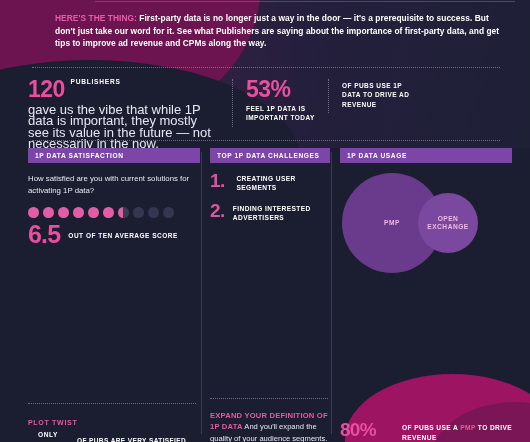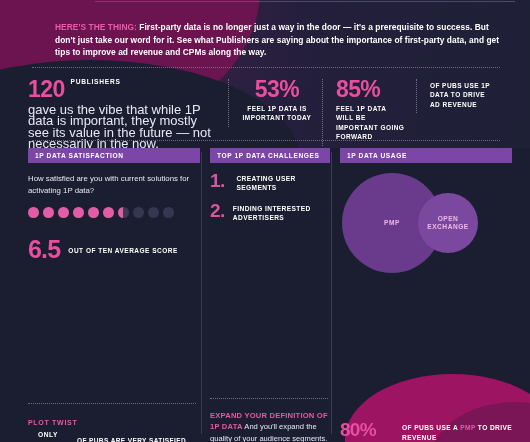--- a/index.html
+++ b/index.html
@@ -53,39 +53,39 @@
     position: absolute; right: -70px; bottom: -80px;
     width: 170px; height: 120px;
     background: #7b1656;
     border-radius: 100% 100% 0 0 / 100% 100% 0 0;
   }
 
   
   .intro {
     position: absolute; left: 55px; top: 12px; width: 455px;
     font-size: 8.4px; line-height: 12.6px; font-weight: bold;
-    color: #ffffff; letter-spacing: .05px; margin-top: 9px;
+    color: #ffffff; letter-spacing: .05px;
   }
   .intro .lead { color: #ec5ba8; }
 
   .dots-rule {
     position: absolute; height: 1px;
     border-top: 1px dotted #8f7f9e;
     opacity: .75;
   }
   .rule-top { left: 32px; top: 67px; width: 468px; }
 
   
   .stats {
     position: absolute; left: 28px; top: 78px; width: 478px; height: 58px;
     display: flex; align-items: flex-start;
   }
   .stat { position: relative; padding-right: 10px; }
   .stat.s0 { width: 204px; }
-  .stat.s1 { width: 96px; padding-left: 14px; text-align: center; }
+  .stat.s1 { width: 96px; padding-left: 14px; }
   .stat.s2 { width: 96px; padding-left: 14px; }
   .stat.s3 { width: 92px; padding-left: 14px; }
   .vsep {
     position: absolute; left: 0; top: 1px; bottom: -4px; width: 1px;
     border-left: 1px dotted #8f7f9e; opacity: .8;
   }
   .bignum {
     font-size: 23px; font-weight: bold; color: #e84f9e;
     letter-spacing: -.6px; line-height: 23px; display: inline-block;
   }
@@ -132,21 +132,21 @@
   
   .q {
     margin-top: 10px; font-size: 7.8px; line-height: 11.6px; color: #e7e8f2;
   }
   .dotscale { margin-top: 11px; display: flex; gap: 4.5px; align-items: center; }
   .dot { width: 10.5px; height: 10.5px; border-radius: 50%; background: #e25da6; }
   .dot.half {
     background: linear-gradient(90deg,#e25da6 0 50%, #3a3c52 50% 100%);
   }
   .dot.off { background: #353750; }
-  .score-row { margin-top: 19px; display: flex; align-items: center; gap: 8px; }
+  .score-row { margin-top: 4px; display: flex; align-items: center; gap: 8px; }
   .score {
     font-size: 25px; font-weight: bold; color: #e84f9e;
     letter-spacing: -.8px; line-height: 25px;
   }
   .score-cap {
     font-size: 6.5px; font-weight: bold; color: #ffffff;
     line-height: 9.2px; letter-spacing: .5px; padding-top: 2px;
   }
   .rule-a1 { left: 28px; top: 255px; width: 168px; }
 
@@ -244,25 +244,20 @@
       </div>
       <div class="stat0-body">gave us the vibe that while 1P data is important, they mostly see its value in the future — not necessarily in the now.</div>
     </div>
 
     <div class="stat s1">
       <div class="vsep"></div>
       <div class="bignum">53%</div>
       <div class="stat-cap">FEEL 1P DATA IS IMPORTANT TODAY</div>
     </div>
 
-    <div class="stat s2">
-      <div class="vsep"></div>
-      <div class="bignum">85%</div>
-      <div class="stat-cap">FEEL 1P DATA WILL BE IMPORTANT GOING FORWARD</div>
-    </div>
 
     <div class="stat s3">
       <div class="vsep"></div>
       <div class="stat-cap">OF PUBS USE 1P DATA TO DRIVE AD REVENUE</div>
     </div>
   </div>
 
   <div class="dots-rule rule-mid"></div>
 
   <div class="cols">

